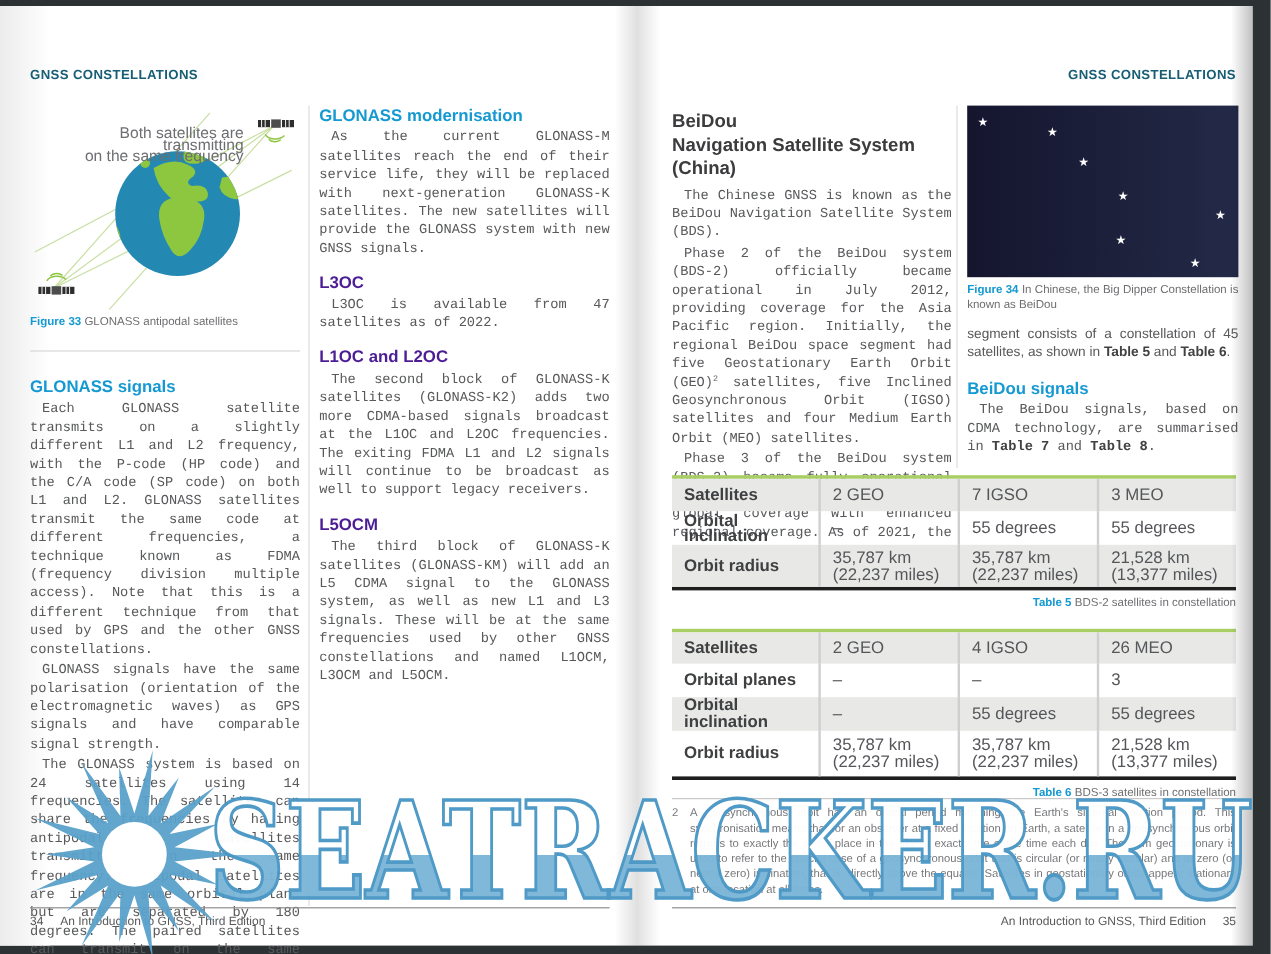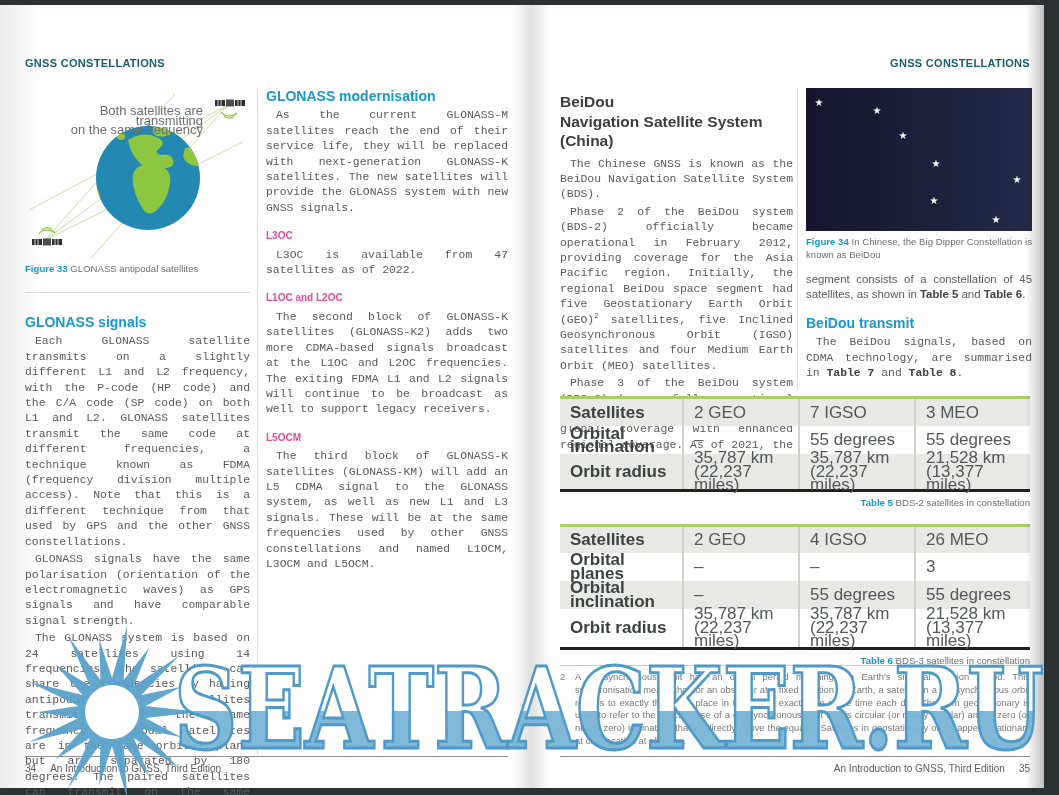--- a/index.html
+++ b/index.html
@@ -19,21 +19,21 @@
   .hdr-right{left:560px;width:470px;text-align:right;}
 
   .divider-v{position:absolute;width:1px;background:#dcdcdc;}
 
   .body-text{font-size:11.4px;line-height:15.4px;color:#58595b;text-align:justify;}
   .body-text p{margin:0 0 2px 0;}
   p.ind{text-indent:10px;font-family:Liberation Mono, monospace;}
   .b{font-weight:bold;color:#414042;}
 
   h2.sec{font-size:14px;font-weight:bold;color:#1599d2;margin:0 0 4px 0;}
-  h3.sub{font-size:10px;font-weight:bold;color:#ec4899;margin:12px 0 4px 0;}
+  h3.sub{font-size:14px;font-weight:bold;color:#4c1d95;margin:12px 0 4px 0;}
   h1.beidou{font-size:15.5px;line-height:19.5px;font-weight:bold;color:#3c3c3e;margin:0 0 6px 0;}
 
   .figure33{position:absolute;left:25px;top:85px;width:225px;height:170px;}
   .fig-label{position:absolute;left:18px;top:16px;width:160px;text-align:right;
              font-size:13px;line-height:9.5px;color:#6d6e71;}
   .caption{font-size:9.6px;line-height:12.5px;color:#6d6e71;}
   .cap-tag{color:#1599d2;font-weight:bold;}
   .fig33-cap{position:absolute;left:25px;top:258px;width:225px;}
 
   .col1-left{position:absolute;left:25px;top:287px;width:225px;border-top:1px solid #d8d8d8;
@@ -46,21 +46,21 @@
 
   .fig34{position:relative;width:226px;height:143px;
          background:linear-gradient(90deg,#15152e,#232a47);}
   .star{position:absolute;color:#ffffff;font-size:10px;transform:translate(-50%,-50%);}
   .fig34-cap{margin-top:5px;width:226px;}
 
   .tables{position:absolute;left:560px;top:391px;width:470px;}
   .btable{border-top:3px solid #a8cf63;border-bottom:3px solid #1f1f1f;}
   .trow{display:grid;grid-template-columns:122px 116px 116px 116px;}
   .trow.stripe{background:#e8e9e6;}
-  .tcell{display:flex;align-items:center;padding:0 10px;font-size:17px;color:#55565a;
+  .tcell{display:flex;align-items:center;padding:0 10px;font-size:14px;color:#55565a;
          border-left:2px solid #cfcfcf;white-space:pre-line;line-height:13.5px;}
   .tcell.lbl{border-left:none;font-weight:bold;color:#3f4042;}
   .h27{height:27px}.h28{height:28px}.h35{height:35px}.h26{height:26px}.h38{height:38px}
   .tcaption{margin:5px 0 0 0;text-align:right;}
   .t6{margin-top:14px;}
 
   .footnote{position:absolute;left:560px;top:660px;width:470px;border-top:1px solid #c9c9c9;
             padding-top:5px;}
   .footnote-inner{display:flex;gap:7px;font-size:9.4px;line-height:12.8px;color:#77787b;
                   text-align:justify;}
@@ -170,39 +170,39 @@
 
     <div class="divider-v" style="left:797px;top:83px;height:302px;"></div>
 
     <div class="col1-right body-text">
       <h1 class="beidou">
         <span>BeiDou</span><br>
         <span>Navigation Satellite System</span><br>
         <span>(China)</span>
       </h1>
       <p class="ind">The Chinese GNSS is known as the BeiDou Navigation Satellite System (BDS).</p>
-      <p class="ind"><span>Phase 2 of the BeiDou system (BDS-2) officially became operational in February 2012, providing coverage for the Asia Pacific region. Initially, the regional BeiDou space segment had five Geostationary Earth Orbit (GEO)</span><sup>2</sup><span> satellites, five Inclined Geosynchronous Orbit (IGSO) satellites and four Medium Earth Orbit (MEO) satellites.</span></p>
+      <p class="ind"><span>Phase 2 of the BeiDou system (BDS-2) officially became operational in July 2012, providing coverage for the Asia Pacific region. Initially, the regional BeiDou space segment had five Geostationary Earth Orbit (GEO)</span><sup>2</sup><span> satellites, five Inclined Geosynchronous Orbit (IGSO) satellites and four Medium Earth Orbit (MEO) satellites.</span></p>
       <p class="ind">Phase 3 of the BeiDou system (BDS-3) became fully operational in 2020, and BeiDou now provides global coverage with enhanced regional coverage. As of 2021, the space</p>
     </div>
 
     <div class="col2-right body-text">
       <div class="fig34">
           <div class="star" style="left: 13px; top: 15px;">★</div>
           <div class="star" style="left: 71px; top: 23px;">★</div>
           <div class="star" style="left: 97px; top: 48px;">★</div>
           <div class="star" style="left: 130px; top: 76px;">★</div>
           <div class="star" style="left: 211px; top: 92px;">★</div>
           <div class="star" style="left: 128px; top: 113px;">★</div>
           <div class="star" style="left: 190px; top: 132px;">★</div>
         </div>
       <div class="caption fig34-cap">
         <span class="cap-tag">Figure 34</span><span> In Chinese, the Big Dipper Constellation is known as BeiDou</span>
       </div>
       <p style="margin-top:11px;"><span>segment consists of a constellation of 45 satellites, as shown in </span><span class="b">Table 5</span><span> and </span><span class="b">Table 6</span><span>.</span></p>
-      <h2 class="sec" style="margin-top:13px;">BeiDou transmit</h2>
+      <h2 class="sec" style="margin-top:13px;">BeiDou signals</h2>
       <p class="ind"><span>The BeiDou signals, based on CDMA technology, are summarised in </span><span class="b">Table 7</span><span> and </span><span class="b">Table 8</span><span>.</span></p>
     </div>
 
     <div class="tables">
       <div class="btable">
         <div class="trow stripe">
           <div class="tcell lbl h27">Satellites</div>
           <div class="tcell h27">2 GEO</div>
           <div class="tcell h27">7 IGSO</div>
           <div class="tcell h27">3 MEO</div>

